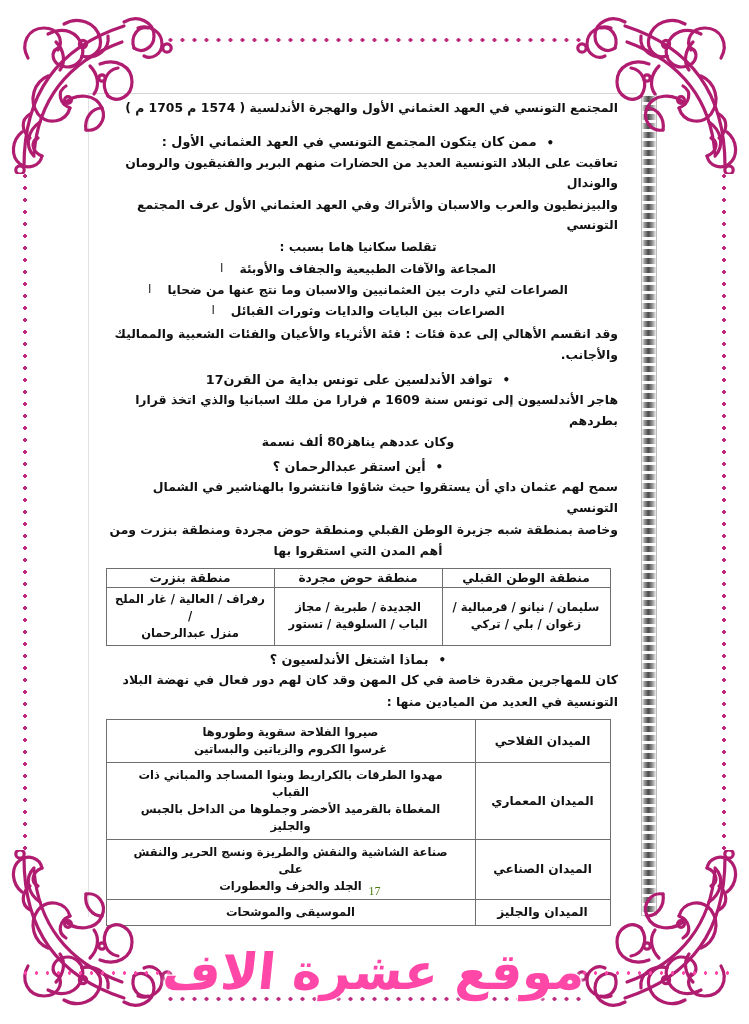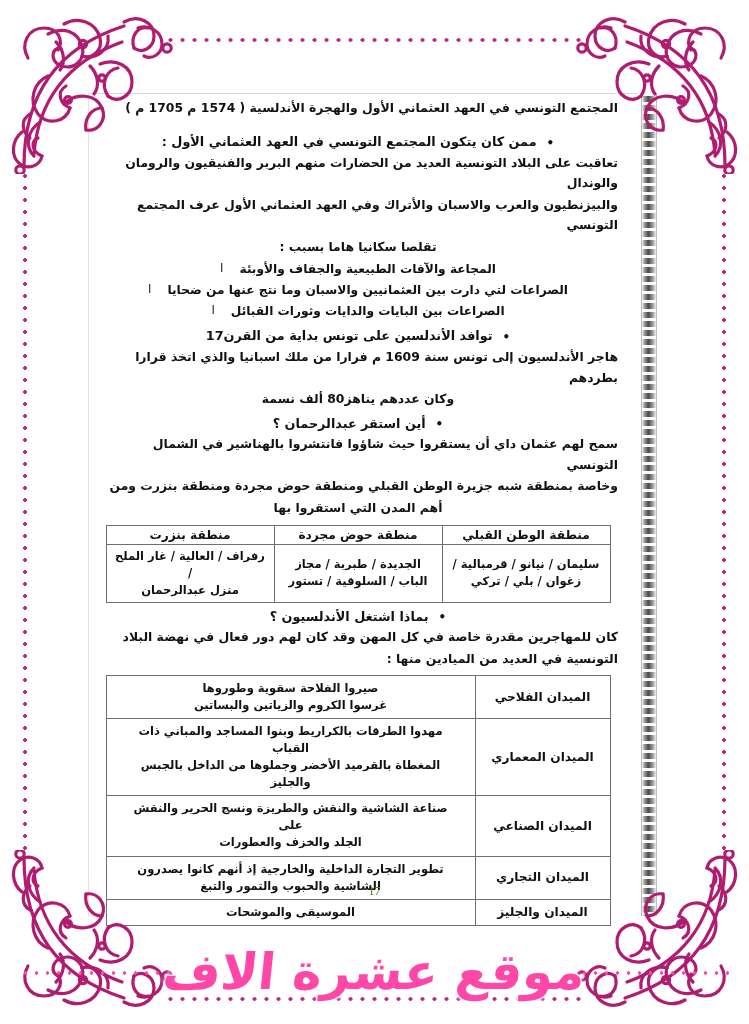--- a/index.html
+++ b/index.html
@@ -293,20 +293,21 @@
       <span>المجاعة والآفات الطبيعية والجفاف والأوبئة</span><span class="br">ا</span>
     </div>
     <div class="subitem">
       <span>الصراعات لتي دارت بين العثمانيين والاسبان وما نتج عنها من ضحايا</span><span class="br">ا</span>
     </div>
     <div class="subitem">
       <span>الصراعات بين  البايات والدايات وثورات  القبائل</span><span class="br">ا</span>
     </div>
   </div>
 
+  <div class="ln para right">وقد انقسم الأهالي إلى عدة فئات : فئة الأثرياء والأعيان والفئات الشعبية والمماليك والأجانب.</div>
 
   <div class="bullet-head">
     <span class="dot">•</span><span>توافد الأندلسين على تونس  بداية من القرن17</span>
   </div>
   <div class="ln para right">هاجر الأندلسيون إلى تونس سنة 1609 م فرارا من ملك اسبانيا والذي اتخذ قرارا بطردهم</div>
   <div class="ln para center">وكان عددهم يناهز80 ألف نسمة</div>
 
   <div class="bullet-head">
     <span class="dot">•</span><span>أين استقر عبدالرحمان ؟</span>
   </div>
@@ -343,24 +344,20 @@
         <td class="label">الميدان الفلاحي</td>
         <td class="desc">صيروا الفلاحة سقوية وطوروها<br>غرسوا الكروم والزياتين والبساتين</td>
       </tr>
       <tr>
         <td class="label">الميدان المعماري</td>
         <td class="desc">مهدوا الطرقات بالكراريط وبنوا المساجد والمباني ذات القباب<br>المغطاة بالقرميد الأخضر وجملوها من الداخل بالجبس والجليز</td>
       </tr>
       <tr>
         <td class="label">الميدان الصناعي</td>
         <td class="desc">صناعة الشاشية والنقش  والطريزة ونسج الحرير والنقش على<br>الجلد والخزف  والعطورات</td>
-      </tr>
-      <tr>
-        <td class="label">الميدان التجاري</td>
-        <td class="desc">تطوير التجارة الداخلية والخارجية إذ أنهم كانوا يصدرون<br>الشاشية والحبوب والتمور والتبغ</td>
       </tr>
       <tr>
         <td class="label">الميدان والجليز</td>
         <td class="desc">الموسيقى والموشحات</td>
       </tr>
     </tbody>
   </table>
 </div>
 
 <div class="pagenum">17</div>

